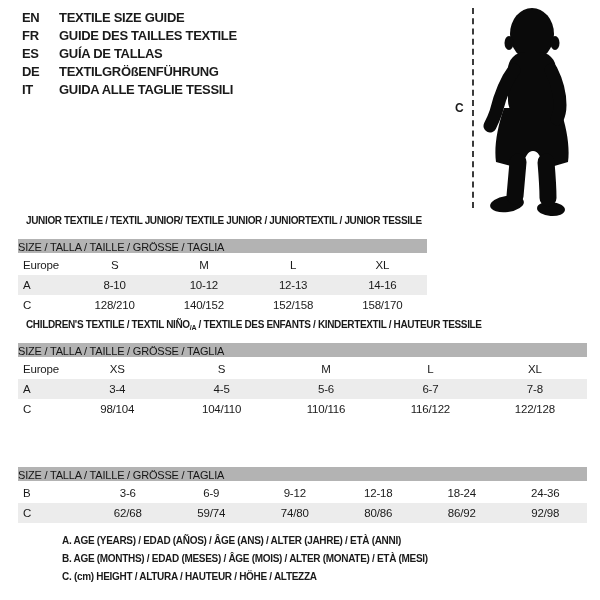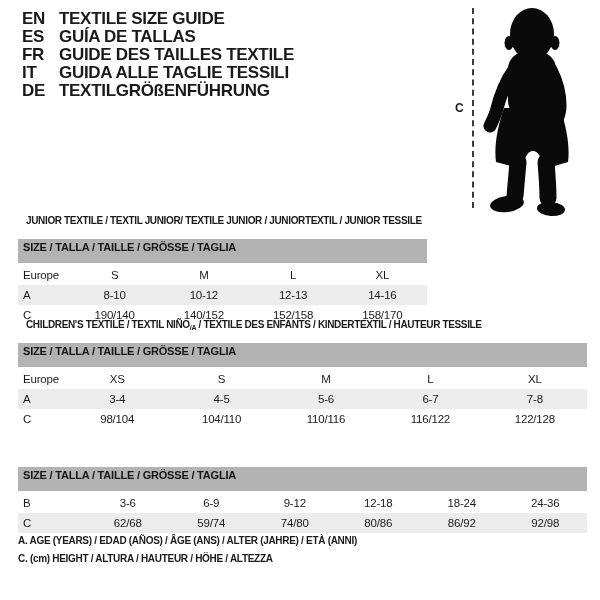--- a/index.html
+++ b/index.html
@@ -3,77 +3,77 @@
 <meta charset="utf-8">
 <style>
   html,body{margin:0;padding:0;}
   body{
     width:600px;height:600px;position:relative;overflow:hidden;
     background:#ffffff;color:#1a1a1a;
     font-family:"Liberation Sans", sans-serif;
   }
   
   .lang-block{position:absolute;left:22px;top:10px;}
-  .lang-row{display:flex;height:18px;align-items:center;
-    font-weight:bold;font-size:17px;letter-spacing:-0.3px;}
+  .lang-row{display:flex;height:18px;align-items:flex-start;
+    font-weight:bold;font-size:13px;letter-spacing:-0.3px;}
   .lang-code{width:37px;}
   
   .figure{position:absolute;left:440px;top:0;width:160px;height:232px;}
   .c-label{position:absolute;left:15px;top:101px;font-weight:bold;font-size:12px;}
   .dashed{position:absolute;left:32px;top:8px;height:200px;width:0;
     border-left:2px dashed #3a3a3a;}
   .figure svg{position:absolute;left:40px;top:4px;}
   
   .section-title{position:absolute;left:26px;font-weight:bold;
     font-size:10px;letter-spacing:-0.35px;white-space:nowrap;}
   #title-0{top:215px;}
   #title-1{top:319px;}
   #title-2{top:421px;line-height:17px;}
   .subsc{font-size:7px;vertical-align:-2px;}
   
   .size-table{position:absolute;left:18px;}
   #table-0{top:239px;width:409px;}
   #table-1{top:343px;width:569px;}
   #table-2{top:467px;width:569px;}
-  .size-bar{height:24px;background:#b3b3b3;font-size:11px;line-height:16px;
-    padding-left:5px;color:#151515;margin-bottom:2px;letter-spacing:-0.2px;font-weight:bold;}
+  .size-bar{height:14px;background:#b3b3b3;font-size:11px;line-height:16px;
+    color:#151515;margin-bottom:2px;letter-spacing:-0.2px;}
   .trow{display:flex;height:20px;align-items:center;font-size:11.5px;letter-spacing:-0.2px;}
   .trow.shaded{background:#ececec;}
   .tlabel{padding-left:5px;box-sizing:border-box;}
   #table-0 .tlabel{width:52px;}
   #table-1 .tlabel{width:47px;}
   #table-2 .tlabel{width:68px;}
   .tcell{flex:1;text-align:center;}
   
   .notes{position:absolute;left:18px;top:535px;}
-  .note{height:18px;font-weight:bold;font-size:10px;letter-spacing:-0.3px;white-space:nowrap;}
+  .note{height:18px;font-weight:bold;font-size:10px;letter-spacing:-0.3px;white-space:nowrap;margin-left:44px;}
 </style>
 </head>
 <body>
 
 <div class="lang-block">
   <div class="lang-row">
     <span class="lang-code">EN</span>
     <span>TEXTILE SIZE GUIDE</span>
   </div>
   <div class="lang-row">
+    <span class="lang-code">FR</span>
+    <span>GUIDE DES TAILLES TEXTILE</span>
+  </div>
+  <div class="lang-row">
     <span class="lang-code">ES</span>
     <span>GUÍA DE TALLAS</span>
   </div>
   <div class="lang-row">
-    <span class="lang-code">FR</span>
-    <span>GUIDE DES TAILLES TEXTILE</span>
+    <span class="lang-code">DE</span>
+    <span>TEXTILGRÖßENFÜHRUNG</span>
   </div>
   <div class="lang-row">
     <span class="lang-code">IT</span>
     <span>GUIDA ALLE TAGLIE TESSILI</span>
-  </div>
-  <div class="lang-row">
-    <span class="lang-code">DE</span>
-    <span>TEXTILGRÖßENFÜHRUNG</span>
   </div>
 </div>
 
 <div class="figure">
   <span class="c-label">C</span>
   <div class="dashed"></div>
   <svg width="115" height="218" viewBox="0 0 115 218">
     <g fill="#0a0a0a" stroke="none">
       <ellipse cx="52" cy="30" rx="22" ry="26"></ellipse>
       <ellipse cx="29" cy="39" rx="4.5" ry="7"></ellipse>
@@ -110,21 +110,21 @@
     </div>
     <div class="trow shaded">
       <div class="tlabel">A</div>
       <div class="tcell">8-10</div>
       <div class="tcell">10-12</div>
       <div class="tcell">12-13</div>
       <div class="tcell">14-16</div>
     </div>
     <div class="trow">
       <div class="tlabel">C</div>
-      <div class="tcell">190/140</div>
+      <div class="tcell">128/210</div>
       <div class="tcell">140/152</div>
       <div class="tcell">152/158</div>
       <div class="tcell">158/170</div>
     </div>
   </div>
 
 <div class="size-table" id="table-1">
   <div class="size-bar">SIZE / TALLA / TAILLE / GRÖSSE / TAGLIA</div>
 <div class="trow">
       <div class="tlabel">Europe</div>
@@ -169,14 +169,15 @@
       <div class="tcell">59/74</div>
       <div class="tcell">74/80</div>
       <div class="tcell">80/86</div>
       <div class="tcell">86/92</div>
       <div class="tcell">92/98</div>
     </div>
   </div>
 
 <div class="notes">
   <div class="note">A. AGE (YEARS) / EDAD (AÑOS) / ÂGE (ANS) / ALTER (JAHRE) / ETÀ (ANNI)</div>
+  <div class="note">B. AGE (MONTHS) / EDAD (MESES) / ÂGE (MOIS) / ALTER (MONATE) / ETÀ (MESI)</div>
   <div class="note">C. (cm) HEIGHT / ALTURA / HAUTEUR / HÖHE / ALTEZZA</div>
 </div>
 
 </body></html>

